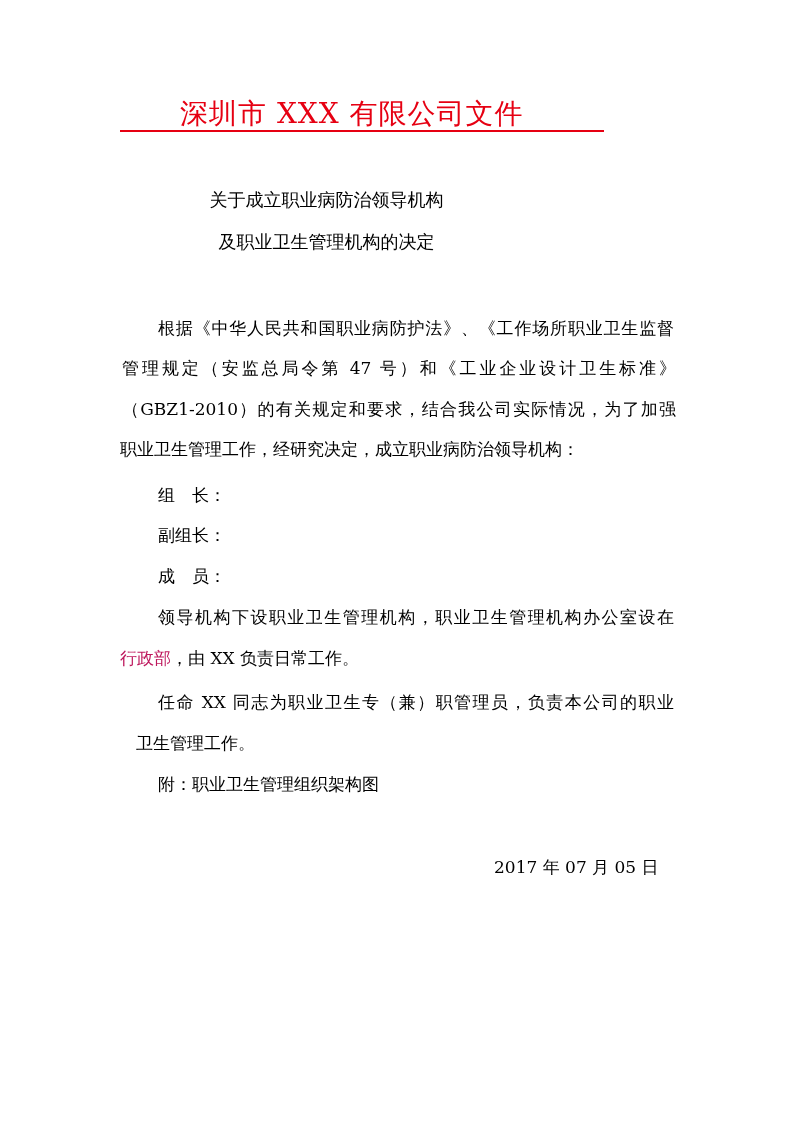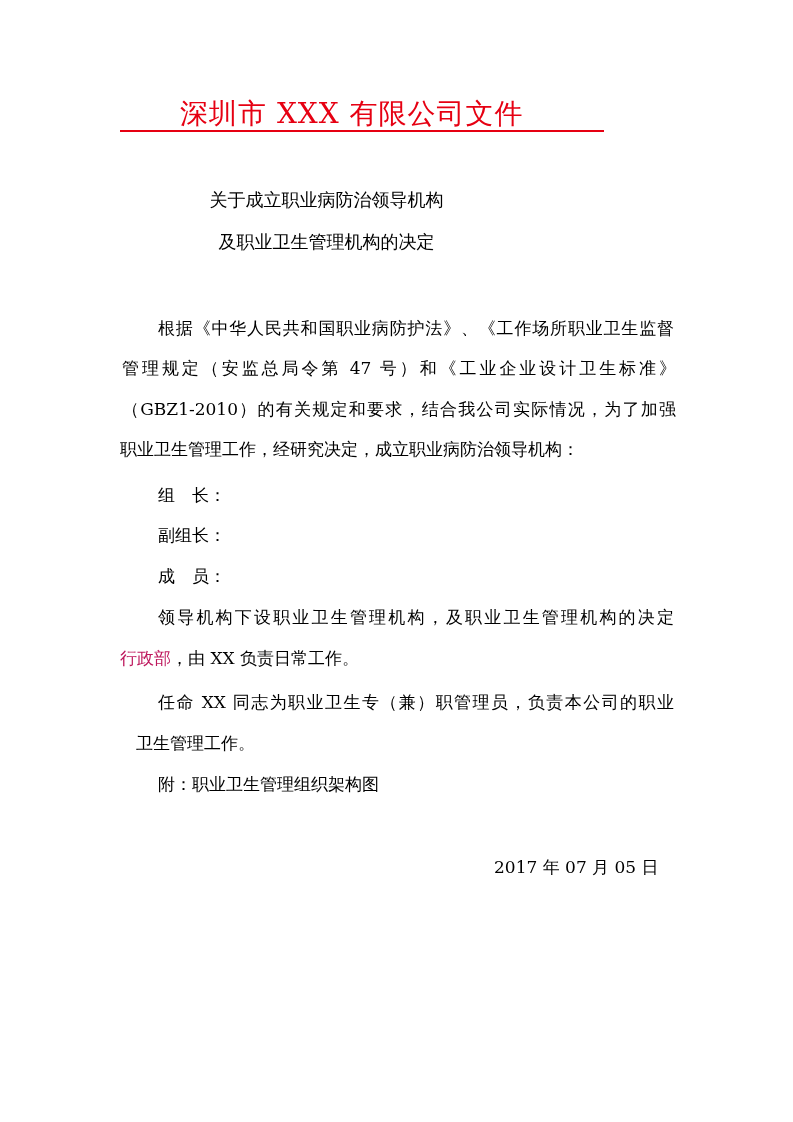--- a/index.html
+++ b/index.html
@@ -26,21 +26,21 @@
 
   <div class="line" style="left:158px; top:316px; width:516px; text-align:justify; text-align-last:justify;">根据《中华人民共和国职业病防护法》、《工作场所职业卫生监督</div>
   <div class="line justify" style="top:356px;">管理规定（安监总局令第 47 号）和《工业企业设计卫生标准》</div>
   <div class="line justify" style="top:397px;">（GBZ1-2010）的有关规定和要求，结合我公司实际情况，为了加强</div>
   <div class="line" style="left:120px; top:437px;">职业卫生管理工作，经研究决定，成立职业病防治领导机构：</div>
 
   <div class="line" style="left:158px; top:483px;">组　长：</div>
   <div class="line" style="left:158px; top:523px;">副组长：</div>
   <div class="line" style="left:158px; top:564px;">成　员：</div>
 
-  <div class="line" style="left:158px; top:605px; width:516px; text-align:justify; text-align-last:justify;">领导机构下设职业卫生管理机构，及职业卫生管理机构的决定</div>
+  <div class="line" style="left:158px; top:605px; width:516px; text-align:justify; text-align-last:justify;">领导机构下设职业卫生管理机构，职业卫生管理机构办公室设在</div>
   <div class="line" style="left:120px; top:646px;">
     <span class="red">行政部</span><span>，由 XX 负责日常工作。</span>
   </div>
 
   <div class="line" style="left:158px; top:690px; width:516px; text-align:justify; text-align-last:justify;">任命 XX 同志为职业卫生专（兼）职管理员，负责本公司的职业</div>
   <div class="line" style="left:136px; top:731px;">卫生管理工作。</div>
 
   <div class="line" style="left:158px; top:772px;">附：职业卫生管理组织架构图</div>
 
   <div class="line" style="left:494px; top:855px;">2017 年 07 月 05 日</div>

